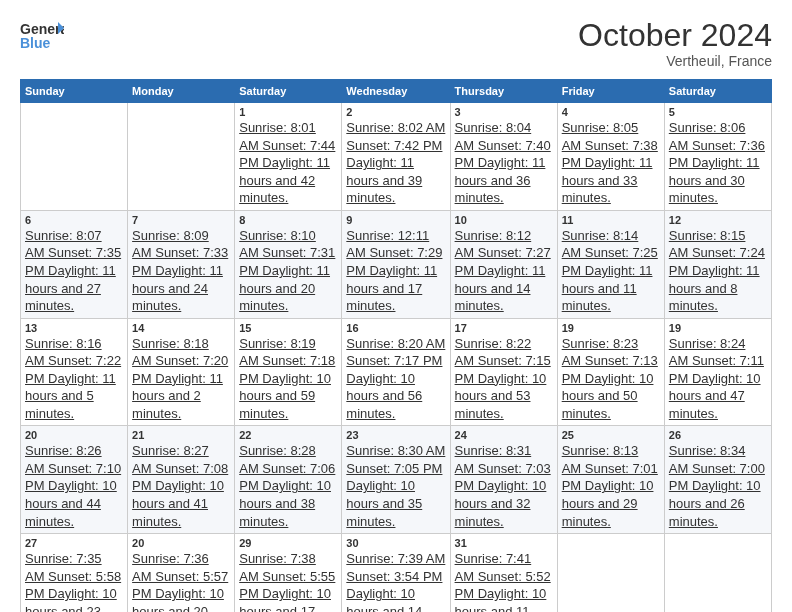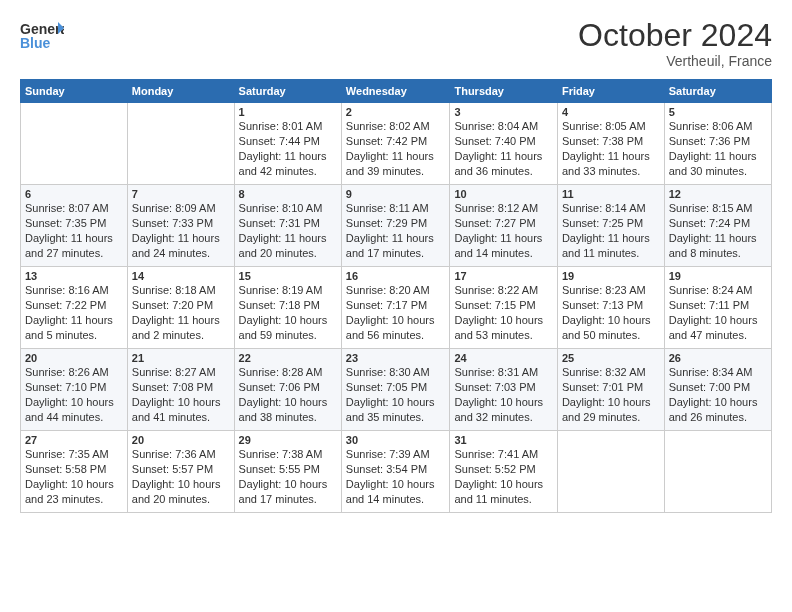--- a/index.html
+++ b/index.html
@@ -69,23 +69,24 @@
       background: #f5f7fa;
     }
     .day-num {
       font-size: 11px;
       font-weight: bold;
       color: #333;
       display: block;
       margin-bottom: 1px;
     }
     .cell-info {
-      font-size: 11px;
+      font-size: 13px;
       color: #333;
       line-height: 1.35;
+      text-decoration: underline;
     }
   </style>
 </head>
 <body>
 
 <div class="page">
   <div class="header">
     <div class="logo">
       <div>
         <svg width="44" height="36" viewBox="0 0 44 36">
@@ -162,21 +163,21 @@
 Daylight: 11 hours and 24 minutes.</div>
           </td>
           <td>
             <span class="day-num">8</span>
             <div class="cell-info">Sunrise: 8:10 AM
 Sunset: 7:31 PM
 Daylight: 11 hours and 20 minutes.</div>
           </td>
           <td>
             <span class="day-num">9</span>
-            <div class="cell-info">Sunrise: 8:11 AM
+            <div class="cell-info">Sunrise: 12:11 AM
 Sunset: 7:29 PM
 Daylight: 11 hours and 17 minutes.</div>
           </td>
           <td>
             <span class="day-num">10</span>
             <div class="cell-info">Sunrise: 8:12 AM
 Sunset: 7:27 PM
 Daylight: 11 hours and 14 minutes.</div>
           </td>
           <td>
@@ -262,21 +263,21 @@
 Daylight: 10 hours and 35 minutes.</div>
           </td>
           <td>
             <span class="day-num">24</span>
             <div class="cell-info">Sunrise: 8:31 AM
 Sunset: 7:03 PM
 Daylight: 10 hours and 32 minutes.</div>
           </td>
           <td>
             <span class="day-num">25</span>
-            <div class="cell-info">Sunrise: 8:32 AM
+            <div class="cell-info">Sunrise: 8:13 AM
 Sunset: 7:01 PM
 Daylight: 10 hours and 29 minutes.</div>
           </td>
           <td>
             <span class="day-num">26</span>
             <div class="cell-info">Sunrise: 8:34 AM
 Sunset: 7:00 PM
 Daylight: 10 hours and 26 minutes.</div>
           </td>
         </tr>

